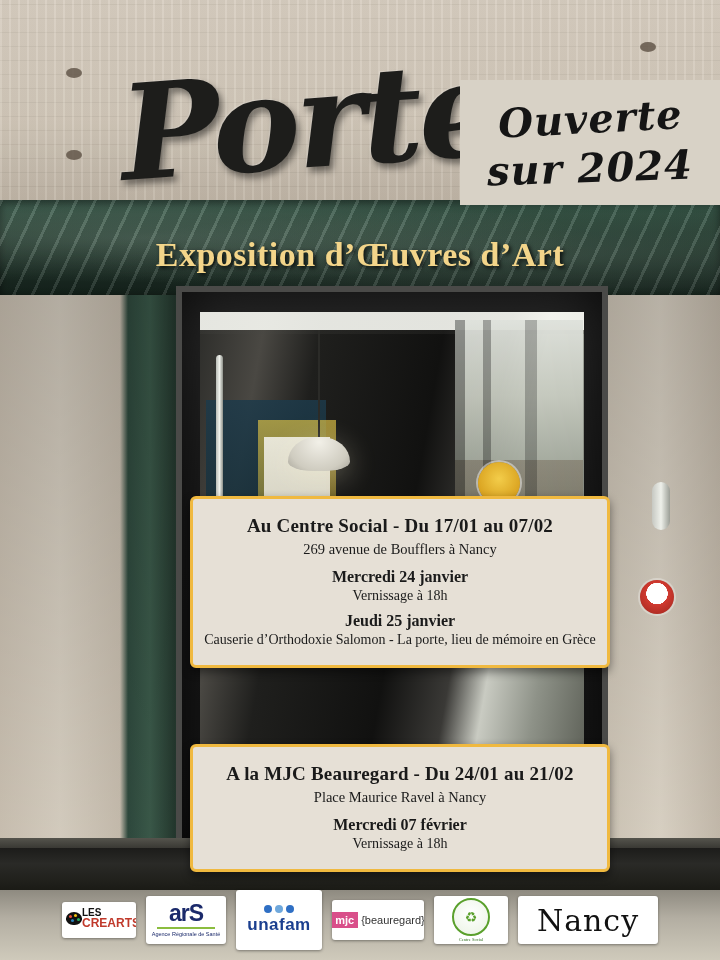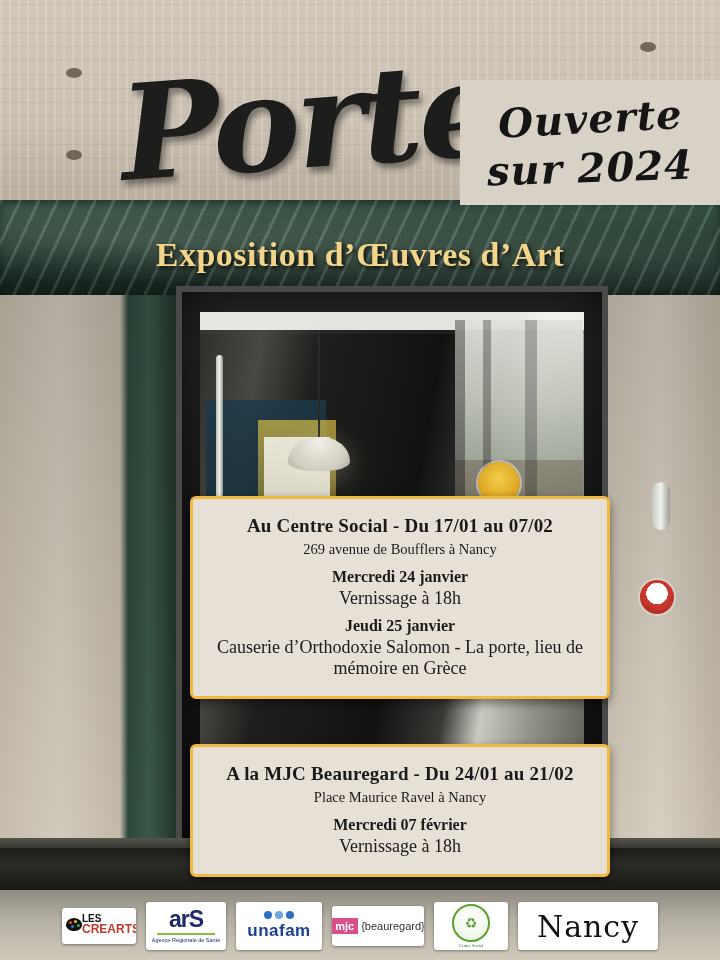--- a/index.html
+++ b/index.html
@@ -227,21 +227,21 @@
     margin: 0 0 10px;
     font-size: 14.5px;
   }
   .card .day {
     margin: 8px 0 2px;
     font-size: 16px;
     font-weight: 700;
   }
   .card .line {
     margin: 1px 0;
-    font-size: 18px;
+    font-size: 14px;
   }
 
   
   .logos {
     position: absolute;
     left: 0; bottom: 10px; width: 720px;
     display: flex;
     justify-content: center;
     align-items: center;
     gap: 10px;
@@ -250,21 +250,21 @@
     background: #ffffff;
     border-radius: 3px;
     display: flex;
     align-items: center;
     justify-content: center;
     box-shadow: 0 1px 3px rgba(0,0,0,.4);
     overflow: hidden;
   }
   .logo-creart { width: 74px; height: 36px; }
   .logo-ars    { width: 80px; height: 48px; }
-  .logo-unafam { width: 86px; height: 48px; }
+  .logo-unafam { width: 86px; height: 60px; }
   .logo-mjc    { width: 92px; height: 40px; }
   .logo-cs     { width: 74px; height: 48px; }
   .logo-nancy  { width: 140px; height: 48px; }
 
   .creart-txt {
     font-family: "Liberation Sans", sans-serif;
     font-weight: 700;
     font-size: 10px;
     line-height: 11px;
     color: #111;

